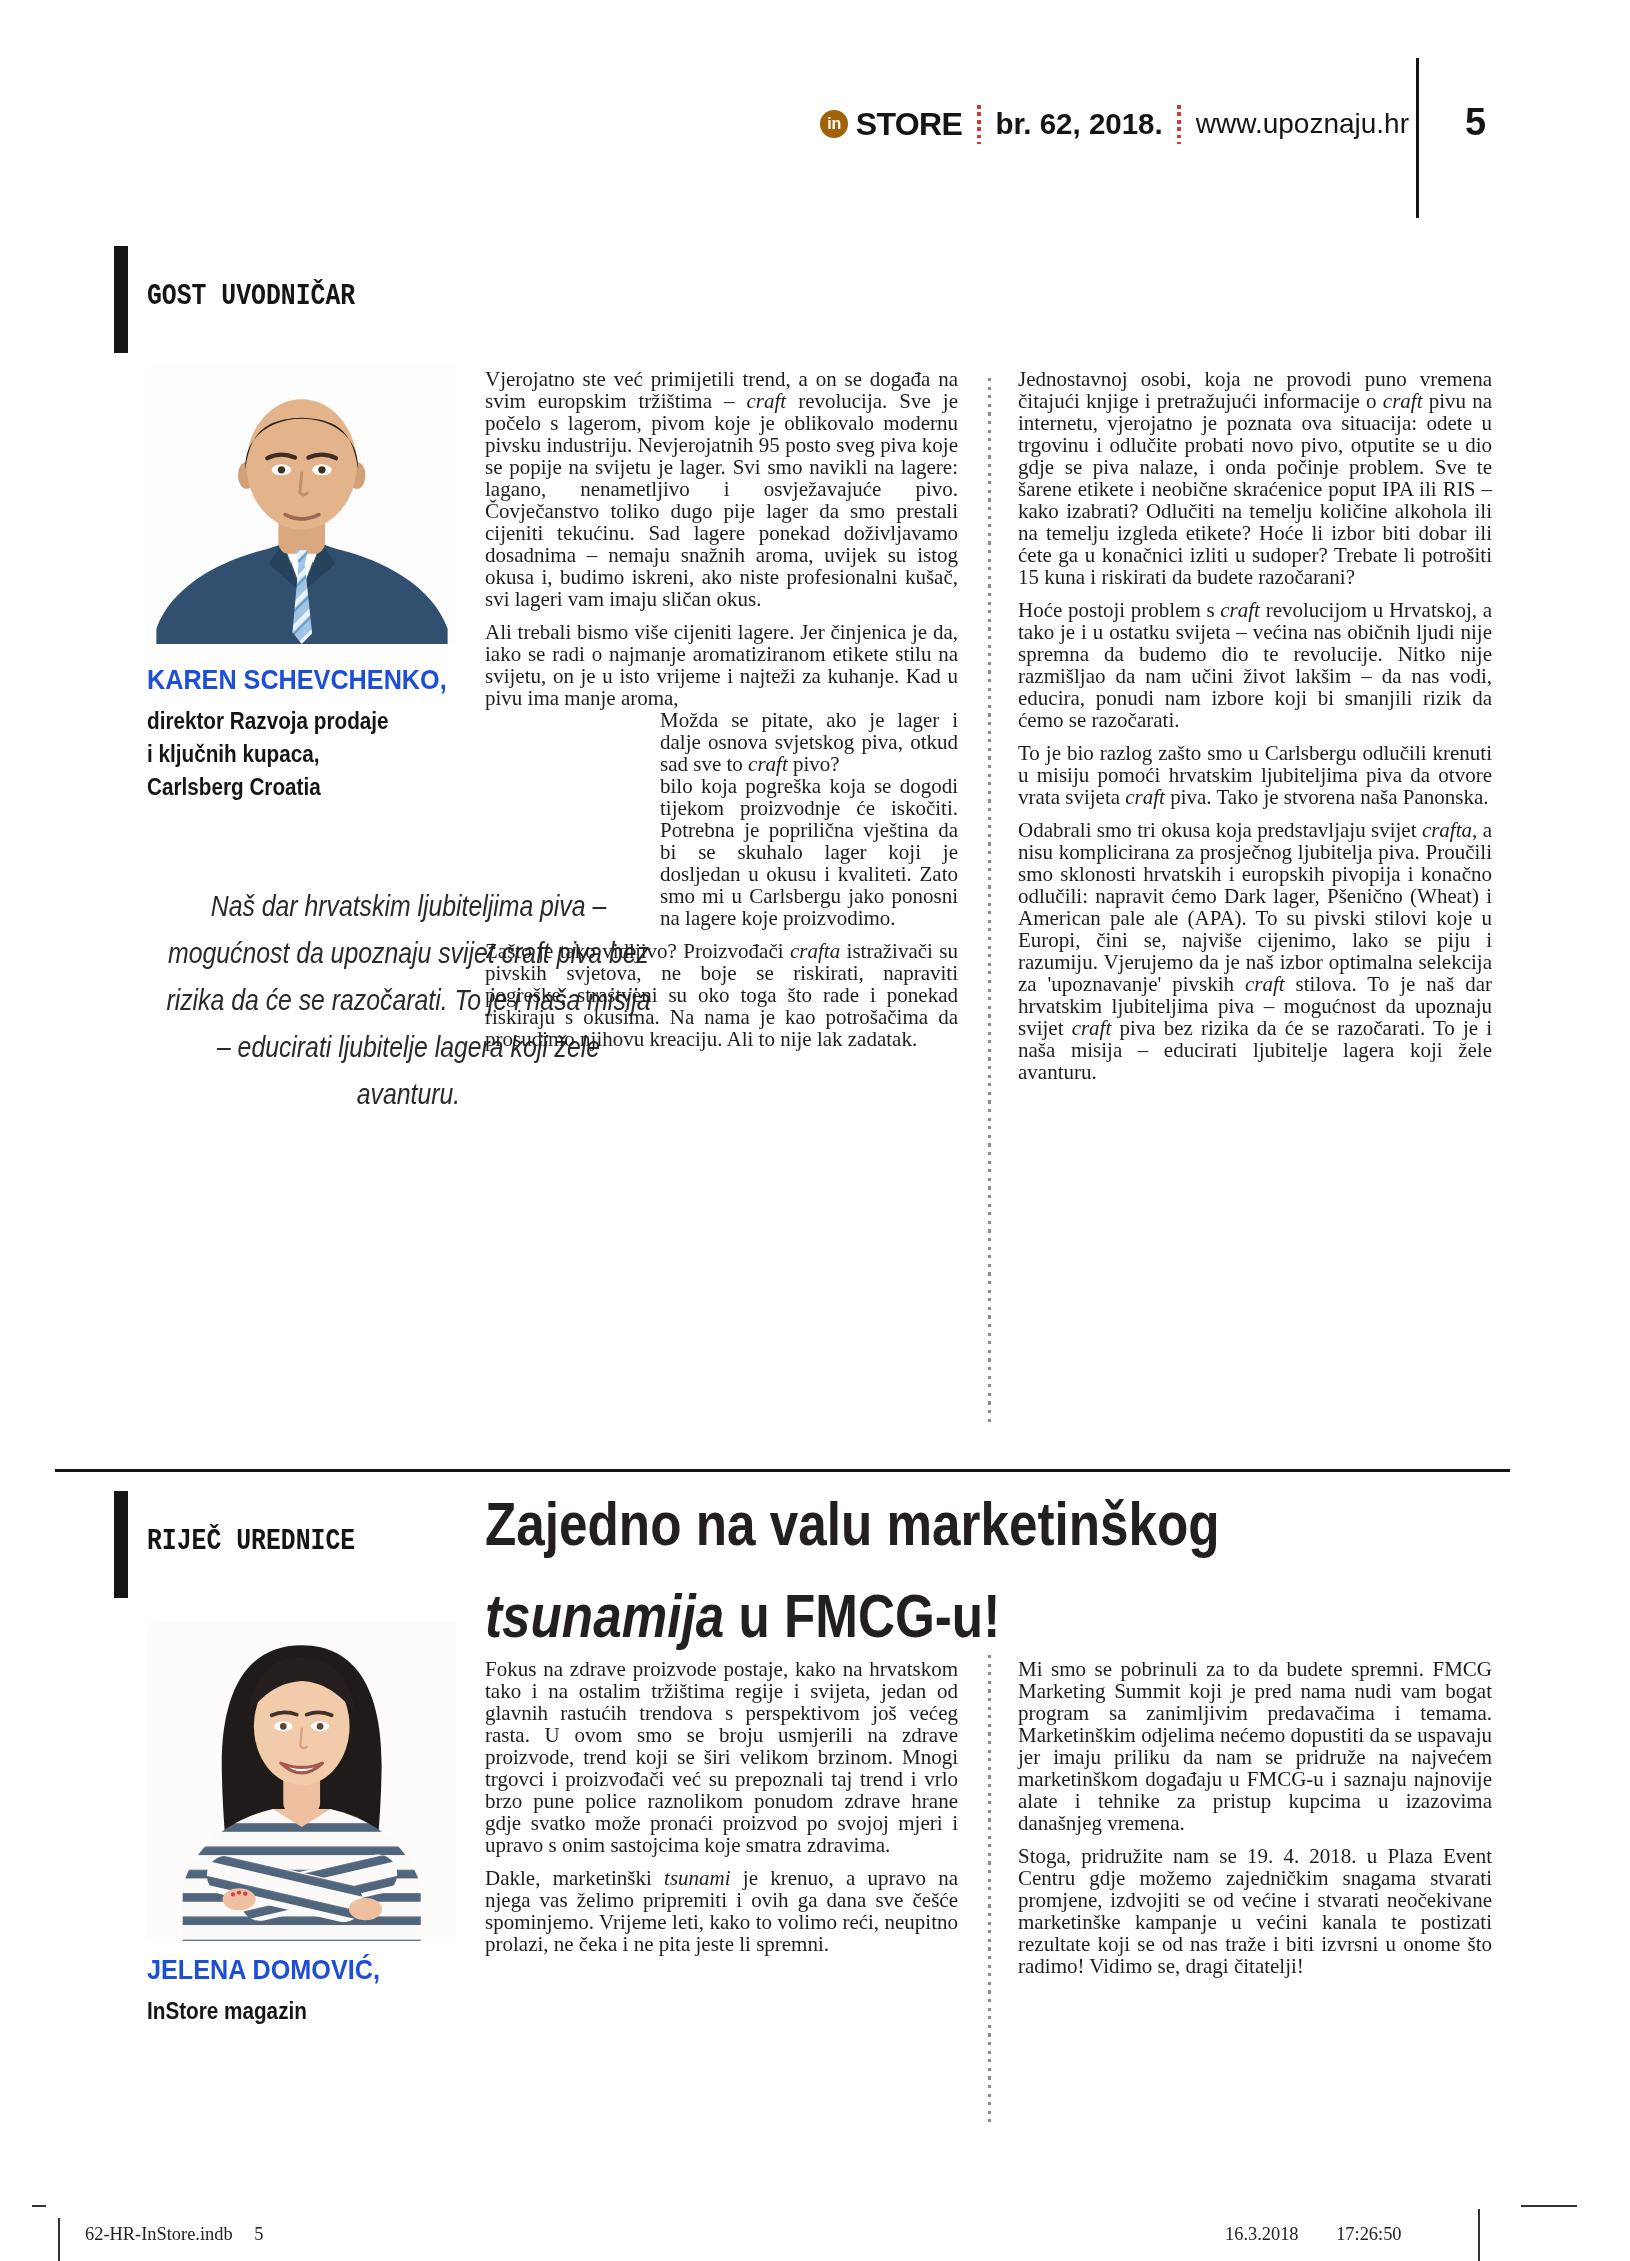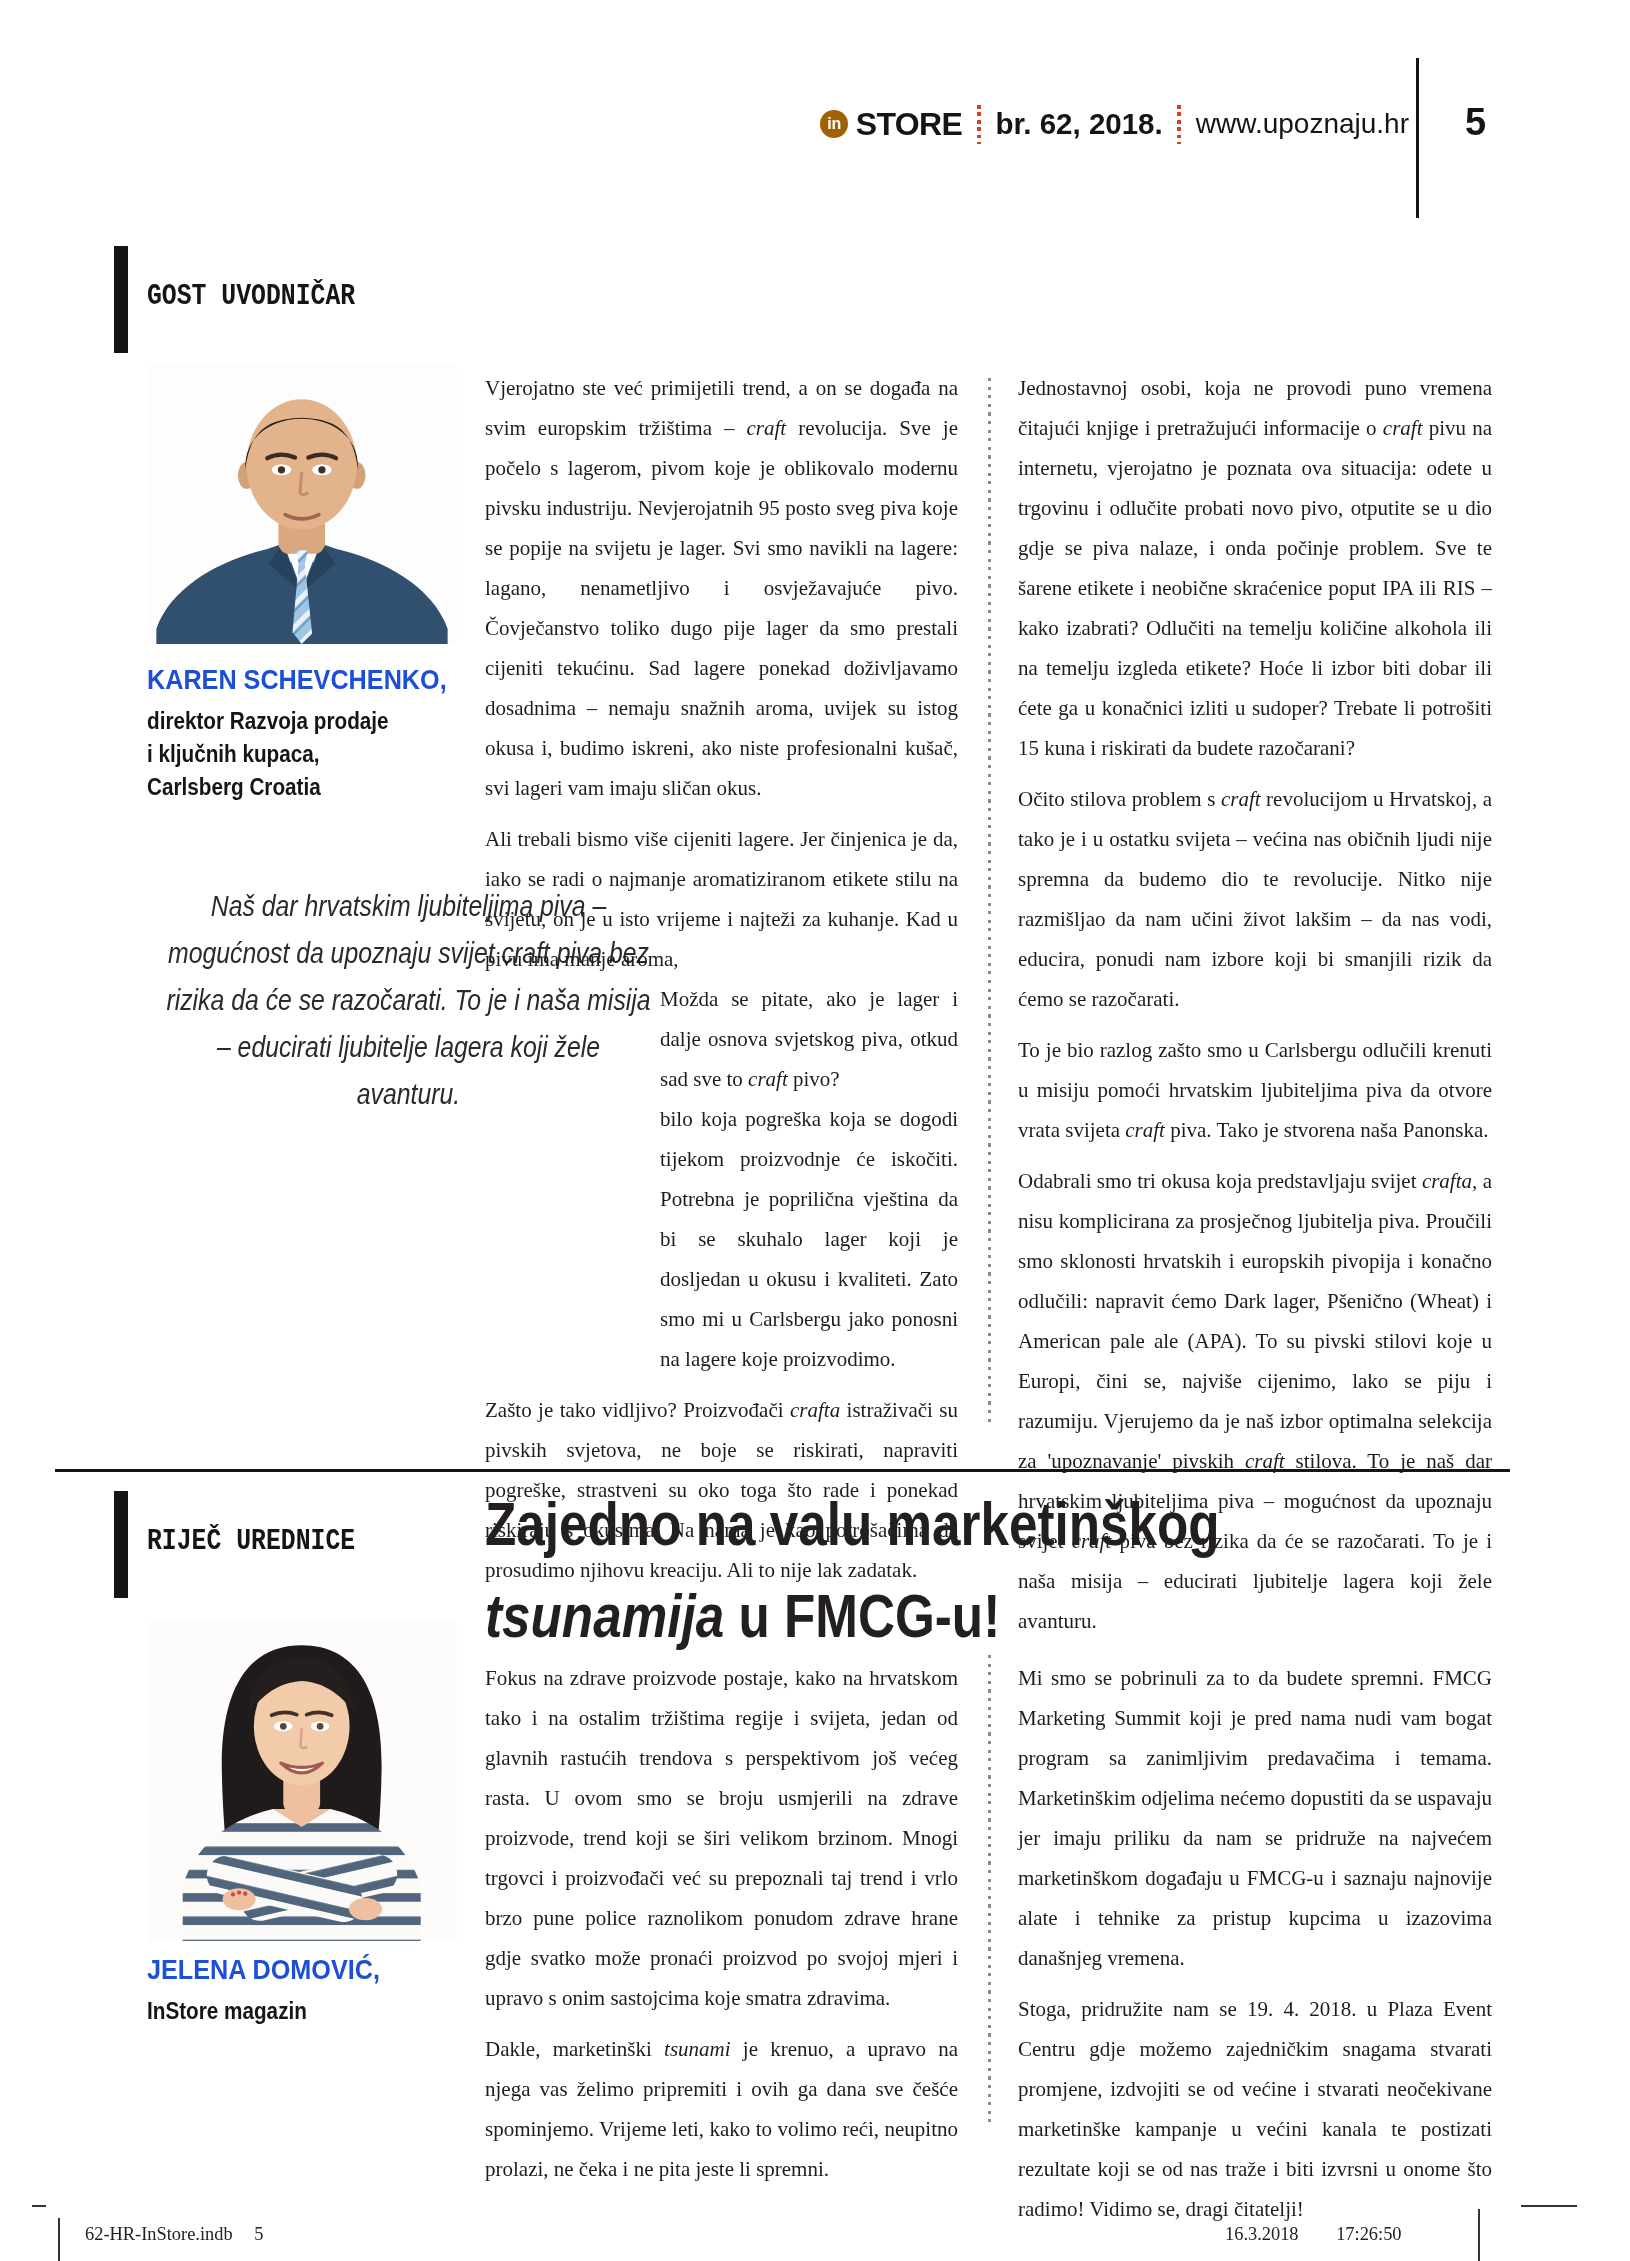--- a/index.html
+++ b/index.html
@@ -26,21 +26,21 @@
   .sec-bar{width:13.5px;height:107px;background:#171513;}
   .sec-label{font-family:Liberation Mono, monospace;font-weight:bold;font-size:29.5px;color:#171513;
              white-space:nowrap;}
   .cond{display:inline-block;transform:scaleX(0.84);transform-origin:0 50%;}
   .cond90{display:inline-block;transform:scaleX(0.90);transform-origin:0 0;}
   .headline{font-family:"Liberation Sans",sans-serif;font-weight:bold;font-size:61px;
             color:#231f20;white-space:nowrap;line-height:92px;}
   .headline em{font-style:italic;}
 
   
-  .body-col{font-size:21px;line-height:40px;text-align:justify;color:#1d1d1b;}
+  .body-col{font-size:21px;line-height:22px;text-align:justify;color:#1d1d1b;}
   .body-col p{margin:0 0 11px 0;}
   .body-col p.tight{margin-bottom:0;}
   .body-col p.narrow{margin-left:175px;}
   .body-col em{font-style:italic;}
   .dotted-v{width:3.1px;background-image:repeating-linear-gradient(to bottom,#8a8a8a 0 3.1px,transparent 3.1px 8.6px);}
 
   .pull-quote{font-family:"Liberation Sans",sans-serif;font-style:italic;font-size:29px;
               line-height:47px;text-align:center;color:#2b2a28;transform:scaleX(0.855);
               transform-origin:50% 0;}
 
@@ -140,21 +140,21 @@
     <p class="tight"><span>Ali trebali bismo više cijeniti lagere. Jer činjenica je da, iako se radi o najmanje aromatiziranom etikete stilu na svijetu, on je u isto vrijeme i najteži za kuhanje. Kad u pivu ima manje aroma,</span></p>
     <p class="narrow tight"><span>Možda se pitate, ako je lager i dalje osnova svjetskog piva, otkud sad sve to </span><em>craft</em><span> pivo?</span></p>
     <p class="narrow"><span>bilo koja pogreška koja se dogodi tijekom proizvodnje će iskočiti. Potrebna je poprilična vještina da bi se skuhalo lager koji je dosljedan u okusu i kvaliteti. Zato smo mi u Carlsbergu jako ponosni na lagere koje proizvodimo.</span></p>
     <p><span>Zašto je tako vidljivo? Proizvođači </span><em>crafta</em><span> istraživači su pivskih svjetova, ne boje se riskirati, napraviti pogreške, strastveni su oko toga što rade i ponekad riskiraju s okusima. Na nama je kao potrošačima da prosudimo njihovu kreaciju. Ali to nije lak zadatak.</span></p>
   </div>
 
   <div class="abs dotted-v" style="left:988px;top:378px;height:1044px;"></div>
 
   <div class="abs body-col" style="left:1018px;top:368px;width:474px;">
     <p><span>Jednostavnoj osobi, koja ne provodi puno vremena čitajući knjige i pretražujući informacije o </span><em>craft</em><span> pivu na internetu, vjerojatno je poznata ova situacija: odete u trgovinu i odlučite probati novo pivo, otputite se u dio gdje se piva nalaze, i onda počinje problem. Sve te šarene etikete i neobične skraćenice poput IPA ili RIS – kako izabrati? Odlučiti na temelju količine alkohola ili na temelju izgleda etikete? Hoće li izbor biti dobar ili ćete ga u konačnici izliti u sudoper? Trebate li potrošiti 15 kuna i riskirati da budete razočarani?</span></p>
-    <p><span>Očito stilova problem s </span><em>craft</em><span> revolucijom u Hrvatskoj, a tako je i u ostatku svijeta – većina nas običnih ljudi nije spremna da budemo dio te revolucije. Nitko nije razmišljao da nam učini život lakšim – da nas vodi, educira, ponudi nam izbore koji bi smanjili rizik da ćemo se razočarati.</span></p>
+    <p><span>Hoće postoji problem s </span><em>craft</em><span> revolucijom u Hrvatskoj, a tako je i u ostatku svijeta – većina nas običnih ljudi nije spremna da budemo dio te revolucije. Nitko nije razmišljao da nam učini život lakšim – da nas vodi, educira, ponudi nam izbore koji bi smanjili rizik da ćemo se razočarati.</span></p>
     <p><span>To je bio razlog zašto smo u Carlsbergu odlučili krenuti u misiju pomoći hrvatskim ljubiteljima piva da otvore vrata svijeta </span><em>craft</em><span> piva. Tako je stvorena naša Panonska.</span></p>
     <p><span>Odabrali smo tri okusa koja predstavljaju svijet </span><em>crafta</em><span>, a nisu komplicirana za prosječnog ljubitelja piva. Proučili smo sklonosti hrvatskih i europskih pivopija i konačno odlučili: napravit ćemo Dark lager, Pšenično (Wheat) i American pale ale (APA). To su pivski stilovi koje u Europi, čini se, najviše cijenimo, lako se piju i razumiju. Vjerujemo da je naš izbor optimalna selekcija za 'upoznavanje' pivskih </span><em>craft</em><span> stilova. To je naš dar hrvatskim ljubiteljima piva – mogućnost da upoznaju svijet </span><em>craft</em><span> piva bez rizika da će se razočarati. To je i naša misija – educirati ljubitelje lagera koji žele avanturu.</span></p>
   </div>
 
   <div class="abs h-rule" style="left:55px;top:1469px;width:1455px;"></div>
 
   <div class="abs sec-bar" style="left:114px;top:1491px;"></div>
   <div class="abs sec-label" style="left:147px;top:1524px;">
     <span class="cond">RIJEČ UREDNICE</span>
   </div>

